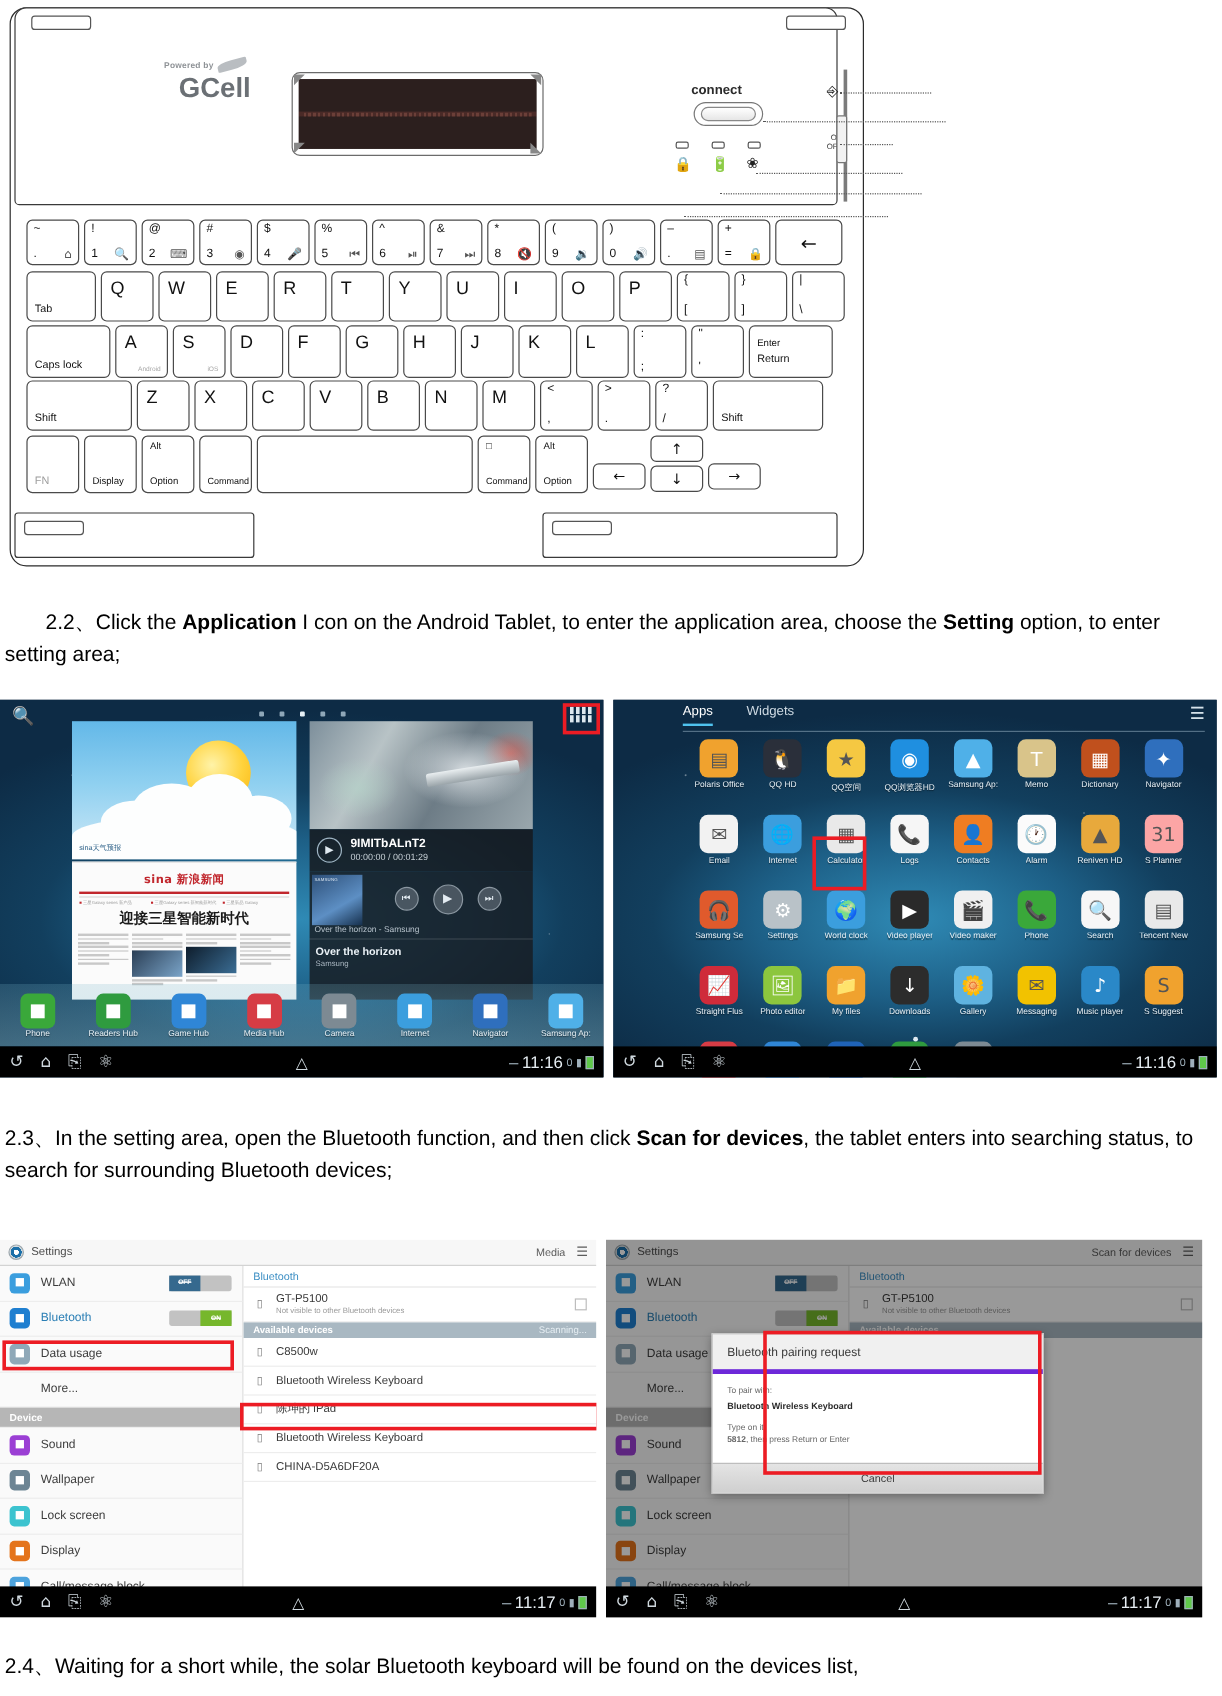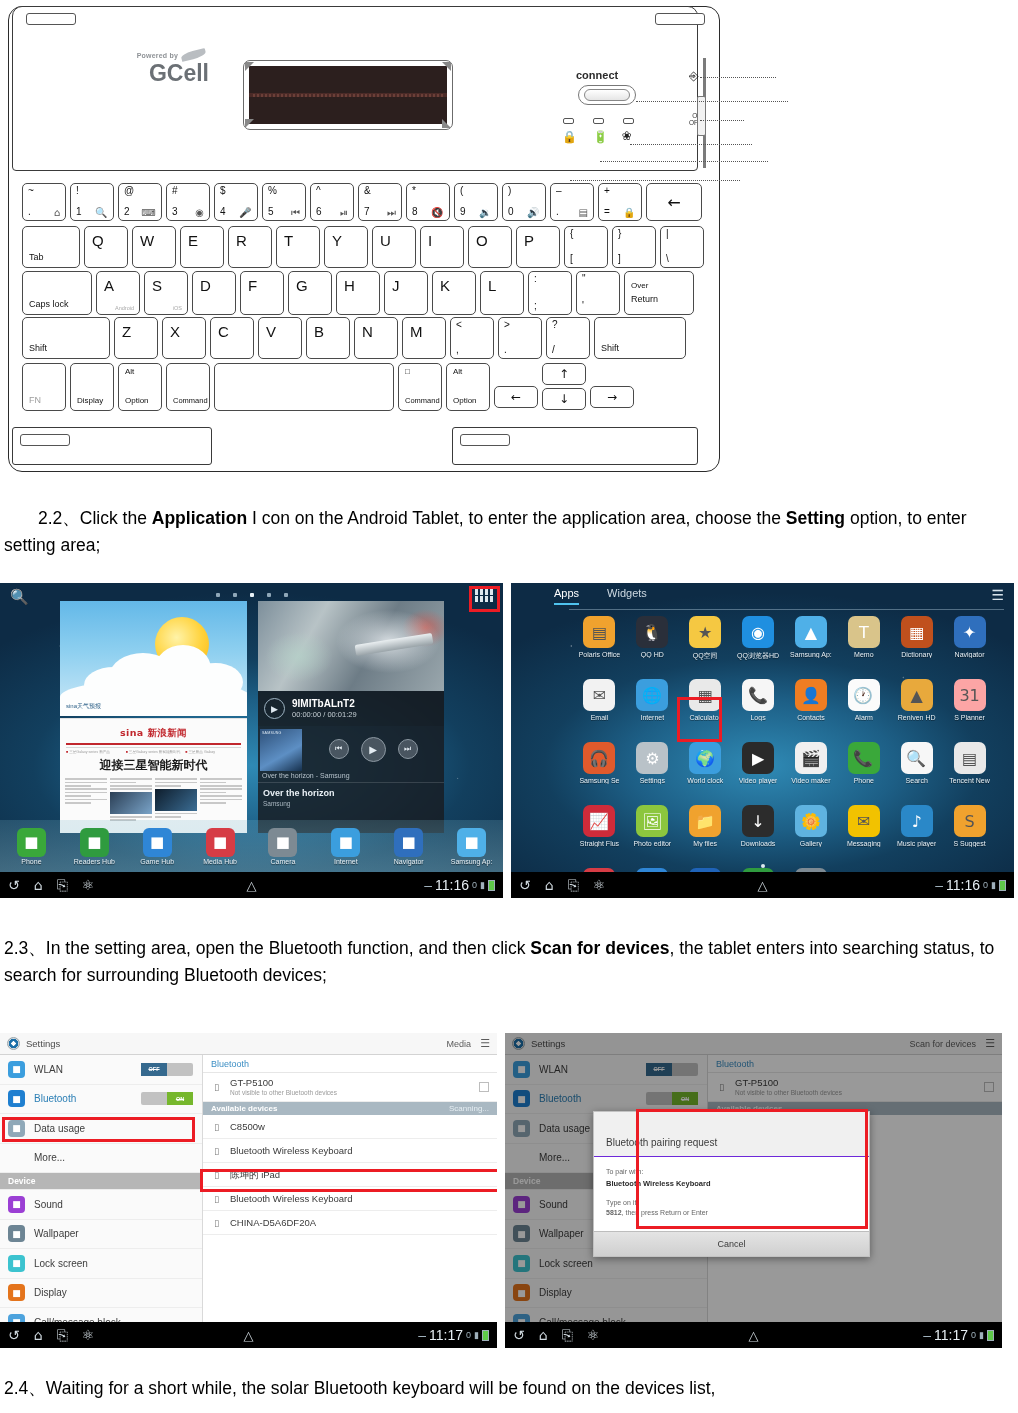--- a/index.html
+++ b/index.html
@@ -229,21 +229,21 @@
 
   .dock { position:absolute; left:0; right:0; bottom:26px; height:52px; display:flex;
           background:linear-gradient(to bottom, rgba(120,180,200,.22), rgba(150,205,220,.38)); }
   .dockitem { flex:1; display:flex; flex-direction:column; align-items:center; justify-content:center; gap:1px; }
   .dico { width:29px; height:29px; border-radius:6px; display:flex; align-items:center; justify-content:center;
           font-size:15px; color:#fff; font-family:"DejaVu Sans", sans-serif; }
   .dlbl { font-size:7px; color:#e8f2f8; text-shadow:0 1px 1px rgba(0,0,0,.6); white-space:nowrap; }
 
   
   .apps-hdr { position:absolute; left:0; right:0; top:0; height:28px; }
-  .apps-hdr .tabs { position:absolute; left:43px; top:4px; display:flex; gap:28px;text-align:right; }
+  .apps-hdr .tabs { position:absolute; left:58px; top:4px; display:flex; gap:28px;text-align:right; }
   .apps-hdr .tab { font-size:11px; color:#cdd9e2; padding-bottom:4px; }
   .apps-hdr .tab.on { color:#fff; border-bottom:2.5px solid #4fc3ef; }
   .apps-hdr .menu { position:absolute; right:10px; top:4px; font-size:14px; color:#d6e2ea;
                     font-family:"DejaVu Sans", sans-serif;}
   .apps-hdr .rule { position:absolute; left:58px; right:10px; bottom:1px; height:1px; background:rgba(190,215,230,.4); }
   .grid { position:absolute; left:62px; right:18px; top:30px; display:grid;
           grid-template-columns:repeat(8,1fr); row-gap:2px; }
   .gitem { display:flex; flex-direction:column; align-items:center; height:61px; justify-content:flex-start; padding-top:3px;}
   .gico { width:32px; height:32px; border-radius:7px; display:flex; align-items:center; justify-content:center;
           font-size:16px; color:#fff; font-family:"DejaVu Sans", sans-serif; position:relative;}
@@ -287,21 +287,21 @@
               font-family:"DejaVu Sans", sans-serif; text-align:center;}
   .rrow .rt1 { font-size:9.5px; color:#3a3a3a; line-height:1.25; }
   .rrow .rt2 { font-size:6.5px; color:#9a9a9a; line-height:1.25; }
   .rrow .cbx { margin-left:auto; width:10px; height:10px; border:1px solid #bdbdbd; background:#fff; }
   .rsec { background:#a9b8c2; display:flex; align-items:center; padding:2px 8px; }
   .rsec .s1 { font-size:8px; color:#fff; font-weight:bold; }
   .rsec .sp { margin-left:auto; font-size:8px; color:#e6eef3; }
   .dim { position:absolute; inset:0; background:rgba(0,0,0,.40); }
   .dlg { position:absolute; left:88px; top:78px; width:277px; background:#f0f0f0;
          border:1px solid #c2c2c2; box-shadow:0 2px 8px rgba(0,0,0,.4); }
-  .dlg .dt { font-size:10px; color:#3c3c3c; padding:25px 12px 8px; border-bottom:1px solid #6d28d9; }
+  .dlg .dt { font-size:10px; color:#3c3c3c; padding:10px 12px 8px; border-bottom:4px solid #6d28d9; }
   .dlg .db { padding:10px 12px 12px; background:#fff; }
   .dlg .p1 { font-size:7px; color:#666; line-height:1.5; }
   .dlg .p2 { font-size:7.5px; color:#2b2b2b; font-weight:bold; line-height:1.5; }
   .dlg .sp { height:9px; }
   .dlg .btn { background:linear-gradient(to bottom,#e4e4e4,#cfcfcf); border-top:1px solid #bdbdbd;
               text-align:center; font-size:9px; color:#3b3b3b; padding:7px 0; }
 </style>
 </head>
 <body>
 
@@ -512,21 +512,21 @@
       </div>
       <div class="key" style="width: 44px; height: 44px;">
         <span class="top">:</span>
         <span class="bot">;</span>
       </div>
       <div class="key" style="width: 44px; height: 44px;">
         <span class="top">"</span>
         <span class="bot">'</span>
       </div>
       <div class="key" style="width: 70px; height: 44px;">
-        <span class="lbl2" style="top:10px;">Over</span>
+        <span class="lbl2" style="top:10px;">Enter</span>
         <span class="lbl" style="bottom:10px;">Return</span>
       </div>
     </div>
 
   <div class="keyrow" id="row-z" style="left:22px; top:317px;">
       <div class="key" style="width: 88px; height: 42px;">
         <span class="lbl">Shift</span>
       </div>
       <div class="key" style="width: 44px; height: 42px;">
         <span class="big">Z</span>

